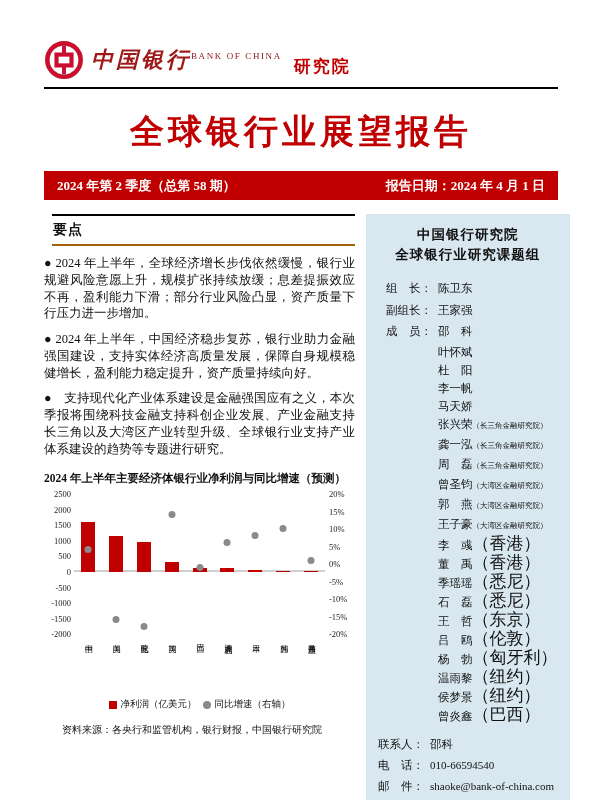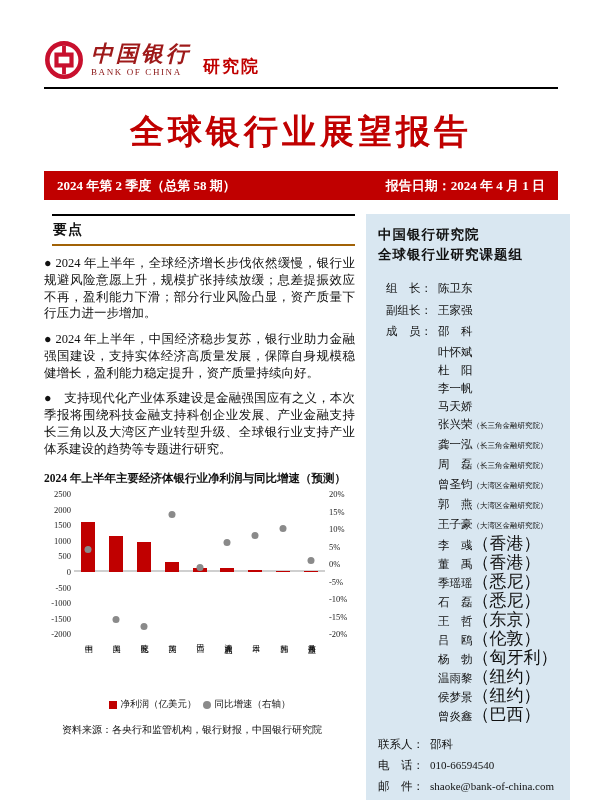--- a/index.html
+++ b/index.html
@@ -3,21 +3,21 @@
 <meta charset="utf-8">
 <style>
   html,body{margin:0;padding:0;background:#ffffff;}
   body{width:600px;height:800px;overflow:hidden;font-family:"Liberation Serif","DejaVu Serif",serif;color:#111;}
   .page{width:600px;height:800px;box-sizing:border-box;padding:40px 42px 0 44px;position:relative;}
 
   
   .header{display:flex;align-items:flex-end;border-bottom:2px solid #000;padding-bottom:7px;}
   .logo-wrap{display:flex;align-items:center;}
   .emblem{width:40px;height:40px;margin-right:7px;}
-  .logo-text{display:flex;flex-direction:column;line-height:1;}
+  .logo-text{display:flex;flex-direction:row;line-height:1;}
   .logo-cn{font-size:22px;font-weight:bold;color:#9e1a1a;font-style:italic;letter-spacing:3px;}
   .logo-en{font-size:9px;color:#8a1515;letter-spacing:1.6px;margin-top:3px;}
   .institute{font-size:17px;font-weight:bold;color:#c00000;margin-left:12px;margin-bottom:2px;letter-spacing:2px;}
 
   
   .report-title{text-align:center;color:#c00000;font-weight:bold;font-size:34px;letter-spacing:4px;margin:20px 0 16px 0;}
   .banner{background:#c00000;color:#fff;display:flex;justify-content:space-between;align-items:center;height:29px;padding:0 13px;font-weight:bold;font-size:13px;}
 
   
   .columns{display:flex;gap:11px;margin-top:14px;align-items:stretch;height:595px;}
@@ -44,21 +44,21 @@
   .xlabels{display:flex;margin:4px 30px 0 30px;height:58px;}
   .xlabel{flex:1;display:flex;justify-content:center;}
   .xlabel span{writing-mode:vertical-rl;text-orientation:upright;font-size:8px;line-height:1;letter-spacing:0.5px;color:#111;}
   .legend{display:flex;justify-content:center;gap:6px;font-size:9.5px;margin-top:2px;}
   .legend-item{display:flex;align-items:center;gap:4px;}
   .sw{width:8px;height:8px;display:inline-block;}
   .sw.round{border-radius:50%;}
   .source{font-size:10px;margin-top:12px;padding-left:18px;}
 
   
-  .team-title{font-weight:bold;font-size:13.5px;line-height:18px;letter-spacing:1px;margin-top:2px;}
+  .team-title{text-align:center;font-weight:bold;font-size:13.5px;line-height:18px;letter-spacing:1px;margin-top:2px;}
   .roster{margin-top:14px;}
   .roster-row{font-size:11.5px;line-height:18px;white-space:nowrap;}
   .roster-row.head{line-height:21.5px;}
   .roster-label{display:inline-block;width:52px;margin-left:8px;}
   .roster-note{font-size:17px;}
   .roster-note.small{font-size:7.5px;}
   .contacts{margin-top:9px;}
   .contact-row{font-size:11.5px;line-height:21px;white-space:nowrap;}
   .contact-label{display:inline-block;width:52px;}
   .contact-value.mono{font-size:11px;}

